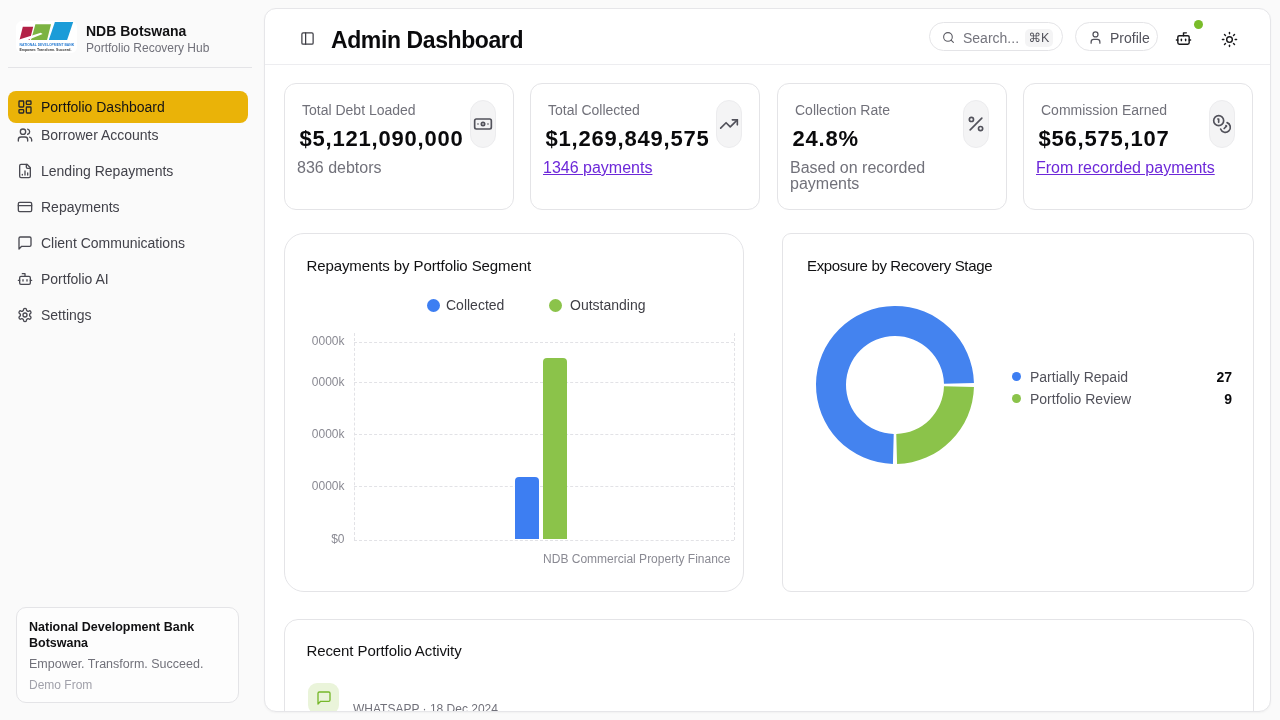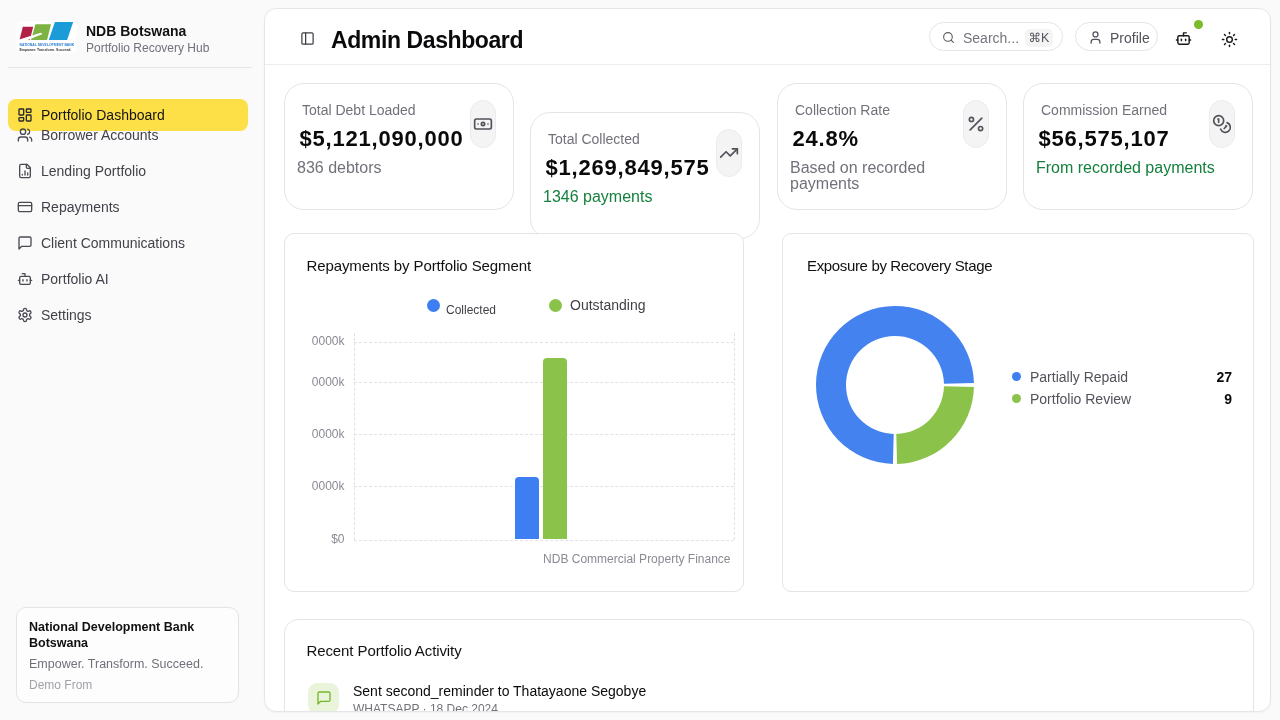--- a/index.html
+++ b/index.html
@@ -5,27 +5,27 @@
   * { margin:0; padding:0; box-sizing:border-box; }
   html,body { width:1280px; height:720px; overflow:hidden; }
   body { font-family:"Liberation Sans", sans-serif; background:#fafafa; color:#18181b; }
   #app { position:relative; width:1280px; height:720px; }
   .abs { position:absolute; }
   svg { display:block; }
   .ic { stroke:currentColor; fill:none; stroke-width:2; stroke-linecap:round; stroke-linejoin:round; }
   .navitem { position:absolute; left:0; width:240px; height:32px; border-radius:8px; }
   .navitem .nic { position:absolute; left:9px; top:8px; color:#4a4a52; }
   .navitem .ntx { position:absolute; left:33px; top:8px; font-size:14px; color:#42424a; }
-  .statcard { position:absolute; top:74px; width:230px; height:127px; background:#fff; border:1px solid #e4e4e7; border-radius:20px; }
+  .statcard { position:absolute; top:74px; width:230px; height:127px; background:#fff; border:1px solid #e4e4e7; border-radius:12px; }
   .statcard .lbl { position:absolute; left:17px; top:18px; font-size:14px; color:#71717a; }
   .statcard .val { position:absolute; left:14.5px; top:41.5px; font-size:22px; font-weight:700; letter-spacing:0.8px; color:#0a0a0c; }
   .statcard .sub { position:absolute; left:12px; top:76px; font-size:16px; line-height:16px; }
   .statcard .pill { position:absolute; right:17px; top:15.5px; width:26px; height:48px; border-radius:13px; background:#f4f4f5; border:1px solid #ececee; color:#52525b; }
   .statcard .pill svg { margin:13px auto 0; }
-  .gray { color:#71717a; } .green { color:#15803d; }
+  .gray { color:#71717a; } .green { color:#6d28d9;text-decoration:underline; }
   .hgrid { position:absolute; left:69px; width:380px; height:1px; border-top:1px dashed #e2e2e6; }
   .ylab { position:absolute; left:6.5px; width:53px; text-align:right; font-size:12px; color:#8a8a93; }
 </style>
 </head>
 <body>
 <div id="app">
 
   <div class="abs" style="left:0;top:0;width:256px;height:720px;background:#fafafa;">
 
     <div class="abs" style="left:16px;top:21px;width:61px;height:32px;background:#ffffff;border-radius:6px;overflow:hidden;">
@@ -37,21 +37,21 @@
         <text x="3.5" y="24.9" font-size="3.4" fill="#2d7fd3" font-weight="bold">NATIONAL DEVELOPMENT BANK</text>
         <text x="3.5" y="29.7" font-size="3.5" fill="#333333" font-weight="bold">Empower. Transform. Succeed.</text>
       </svg>
     </div>
     <div class="abs" style="left:86px;top:23px;font-size:14px;font-weight:700;color:#111113;">NDB Botswana</div>
     <div class="abs" style="left:86px;top:40.5px;font-size:12px;color:#71717a;">Portfolio Recovery Hub</div>
 
     <div class="abs" style="left:8px;top:67px;width:244px;height:1px;background:#e4e4e7;"></div>
 
     <div class="abs" style="left:8px;top:83px;width:240px;height:260px;">
-      <div class="navitem" style="top:16px;background:#fde047;">
+      <div class="navitem" style="top:8px;background:#eab308;">
         <div class="nic" style="color:#27272d;">
             <svg class="ic" width="16" height="16" viewBox="0 0 24 24">
               <rect width="7" height="9" x="3" y="3" rx="1"></rect>
               <rect width="7" height="5" x="14" y="3" rx="1"></rect>
               <rect width="7" height="9" x="14" y="12" rx="1"></rect>
               <rect width="7" height="5" x="3" y="16" rx="1"></rect>
             </svg>
           </div>
         <div class="ntx" style="color:#141417;font-weight:500;">Portfolio Dashboard</div>
       </div>
@@ -69,21 +69,21 @@
       <div class="navitem" style="top:72px;">
         <div class="nic">
             <svg class="ic" width="16" height="16" viewBox="0 0 24 24">
               <path d="M15 2H6a2 2 0 0 0-2 2v16a2 2 0 0 0 2 2h12a2 2 0 0 0 2-2V7Z"></path>
               <path d="M14 2v4a2 2 0 0 0 2 2h4"></path>
               <path d="M8 18v-1"></path>
               <path d="M12 18v-6"></path>
               <path d="M16 18v-3"></path>
             </svg>
           </div>
-        <div class="ntx">Lending Portfolio</div>
+        <div class="ntx">Lending Repayments</div>
       </div>
       <div class="navitem" style="top:108px;">
         <div class="nic">
             <svg class="ic" width="16" height="16" viewBox="0 0 24 24">
               <rect width="20" height="14" x="2" y="5" rx="2"></rect>
               <line x1="2" x2="22" y1="10" y2="10"></line>
             </svg>
           </div>
         <div class="ntx">Repayments</div>
       </div>
@@ -191,21 +191,21 @@
       <div class="sub gray">836 debtors</div>
       <div class="pill">
           <svg class="ic" width="20" height="20" viewBox="0 0 24 24">
             <rect width="20" height="12" x="2" y="6" rx="2"></rect>
             <circle cx="12" cy="12" r="2"></circle>
             <path d="M6 12h.01"></path>
             <path d="M18 12h.01"></path>
           </svg>
         </div>
     </div>
-    <div class="statcard" style="left:265px;margin-top:29px;">
+    <div class="statcard" style="left:265px;">
       <div class="lbl">Total Collected</div>
       <div class="val">$1,269,849,575</div>
       <div class="sub green">1346 payments</div>
       <div class="pill">
           <svg class="ic" width="20" height="20" viewBox="0 0 24 24">
             <polyline points="22 7 13.5 15.5 8.5 10.5 2 17"></polyline>
             <polyline points="16 7 22 7 22 13"></polyline>
           </svg>
         </div>
     </div>
@@ -228,25 +228,25 @@
       <div class="pill">
           <svg class="ic" width="20" height="20" viewBox="0 0 24 24">
             <circle cx="8" cy="8" r="6"></circle>
             <path d="M18.09 10.37A6 6 0 1 1 10.34 18"></path>
             <path d="M7 6h1v4"></path>
             <path d="m16.71 13.88.7.71-2.82 2.82"></path>
           </svg>
         </div>
     </div>
 
-    <div class="abs" style="left:19px;top:224px;width:460px;height:359px;border:1px solid #e4e4e7;border-radius:10px;background:#fff;">
+    <div class="abs" style="left:19px;top:224px;width:460px;height:359px;border:1px solid #e4e4e7;border-radius:20px;background:#fff;">
       <div class="abs" style="left:21.5px;top:23px;font-size:15px;font-weight:500;letter-spacing:-0.1px;color:#111113;">Repayments by Portfolio Segment</div>
 
       <div class="abs" style="left:142px;top:65px;width:13px;height:13px;border-radius:50%;background:#3d7ef2;"></div>
-      <div class="abs" style="left:161px;top:69px;font-size:12px;color:#3f3f46;">Collected</div>
+      <div class="abs" style="left:161px;top:63px;font-size:14px;color:#3f3f46;">Collected</div>
       <div class="abs" style="left:264px;top:65px;width:13px;height:13px;border-radius:50%;background:#8bc34a;"></div>
       <div class="abs" style="left:285px;top:63px;font-size:14px;color:#3f3f46;">Outstanding</div>
 
       <div class="hgrid" style="top:107.5px;"></div>
       <div class="hgrid" style="top:148px;"></div>
       <div class="hgrid" style="top:200px;"></div>
       <div class="hgrid" style="top:252px;"></div>
       <div class="hgrid" style="top:305.5px;"></div>
       <div class="abs" style="left:69px;top:99px;width:1px;height:207px;border-left:1px dashed #e2e2e6;"></div>
       <div class="abs" style="left:449px;top:99px;width:1px;height:207px;border-left:1px dashed #e2e2e6;"></div>
@@ -276,18 +276,17 @@
       <div class="abs" style="left:419px;top:156.5px;width:30px;text-align:right;font-size:14px;font-weight:600;color:#0a0a0c;">9</div>
     </div>
 
     <div class="abs" style="left:19px;top:610px;width:970px;height:120px;border:1px solid #e4e4e7;border-radius:14px;background:#fff;">
       <div class="abs" style="left:21.5px;top:22px;font-size:15px;font-weight:500;letter-spacing:-0.1px;color:#111113;">Recent Portfolio Activity</div>
       <div class="abs" style="left:23px;top:62.5px;width:31px;height:31px;background:#eaf4da;border-radius:9px;color:#76b82a;">
         <svg class="ic" style="margin:7.5px auto 0;" width="16" height="16" viewBox="0 0 24 24">
             <path d="M21 15a2 2 0 0 1-2 2H7l-4 4V5a2 2 0 0 1 2-2h14a2 2 0 0 1 2 2z"></path>
           </svg>
       </div>
-      <div class="abs" style="left:68px;top:62.5px;font-size:14px;font-weight:500;color:#0a0a0c;">Sent second_reminder to Thatayaone Segobye</div>
       <div class="abs" style="left:68px;top:81.5px;font-size:12px;color:#71717a;">WHATSAPP · 18 Dec 2024</div>
     </div>
 
   </div>
 </div>
 
 </body></html>

